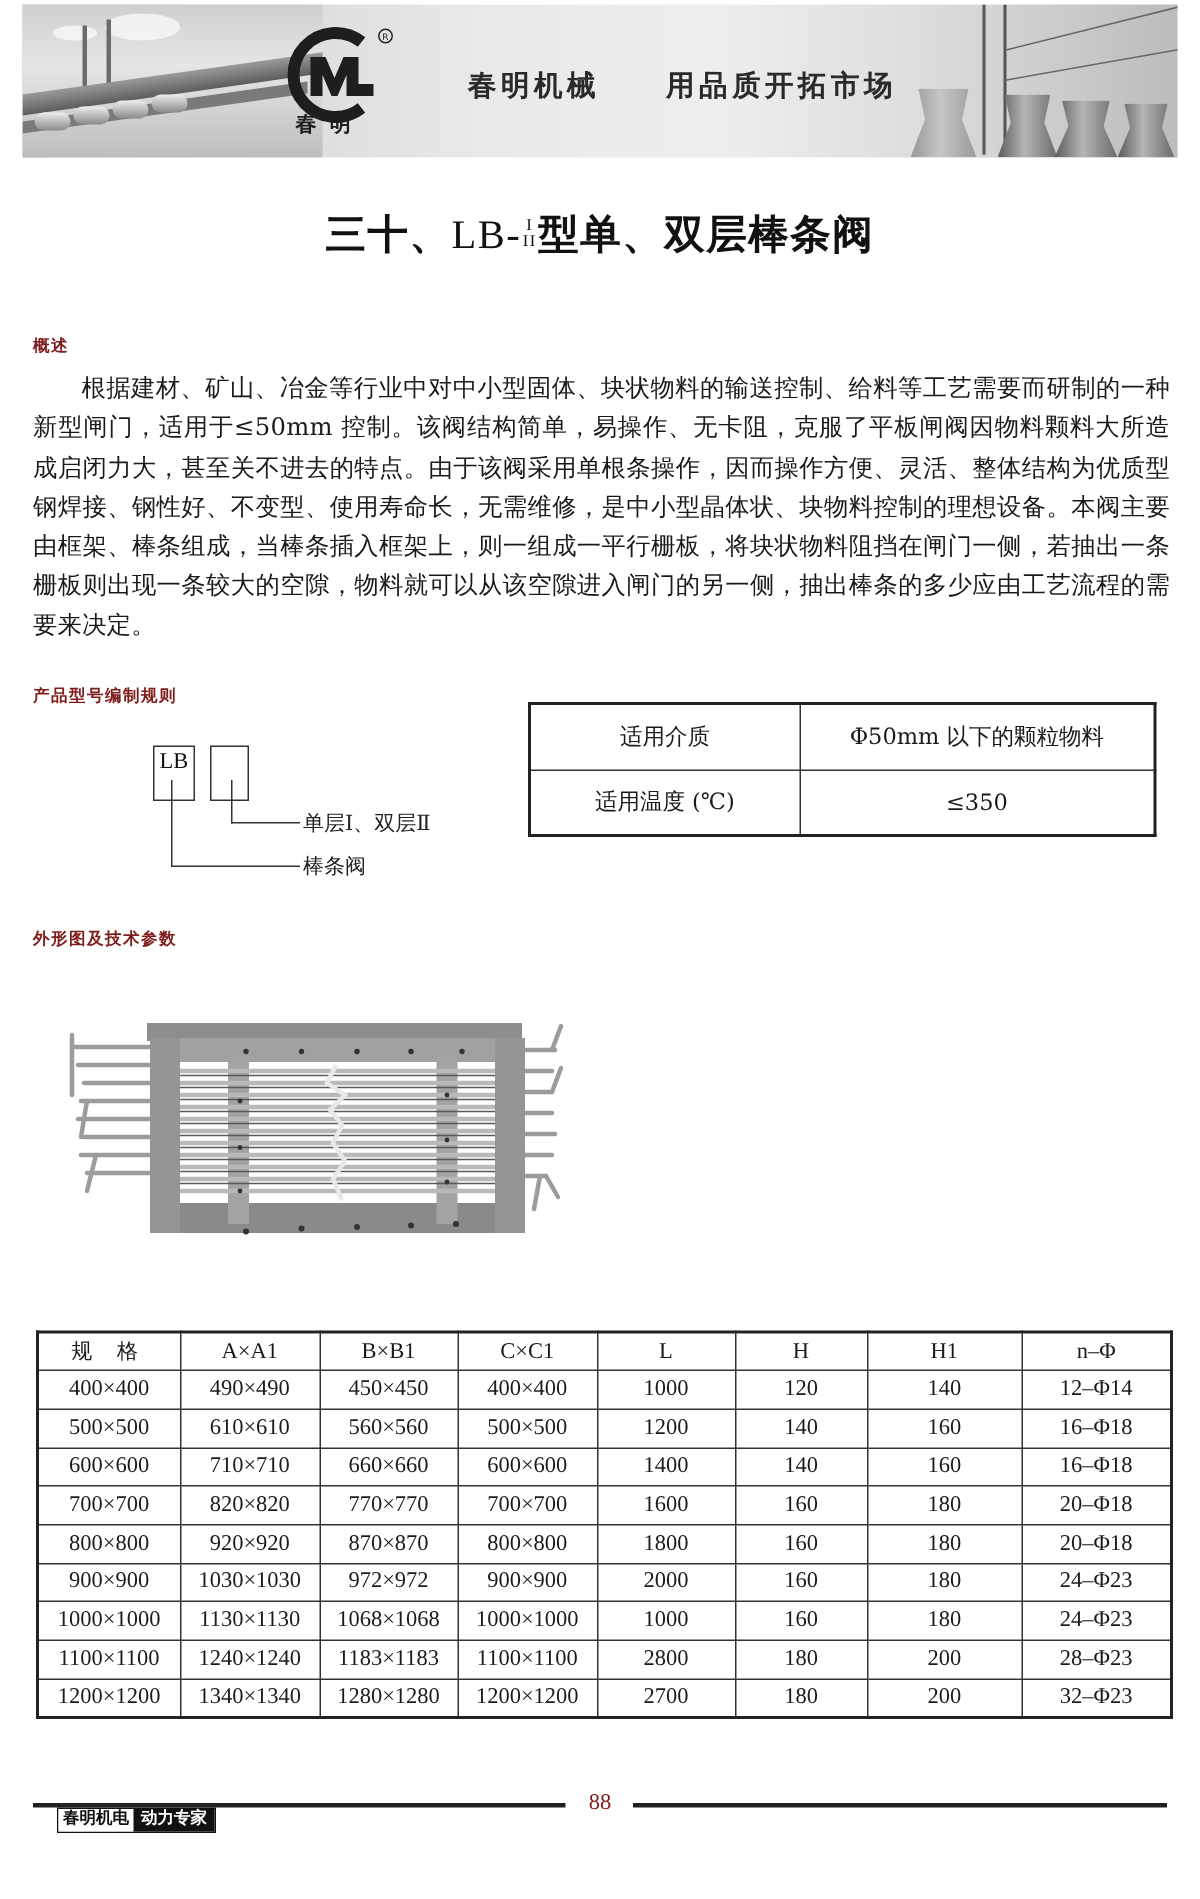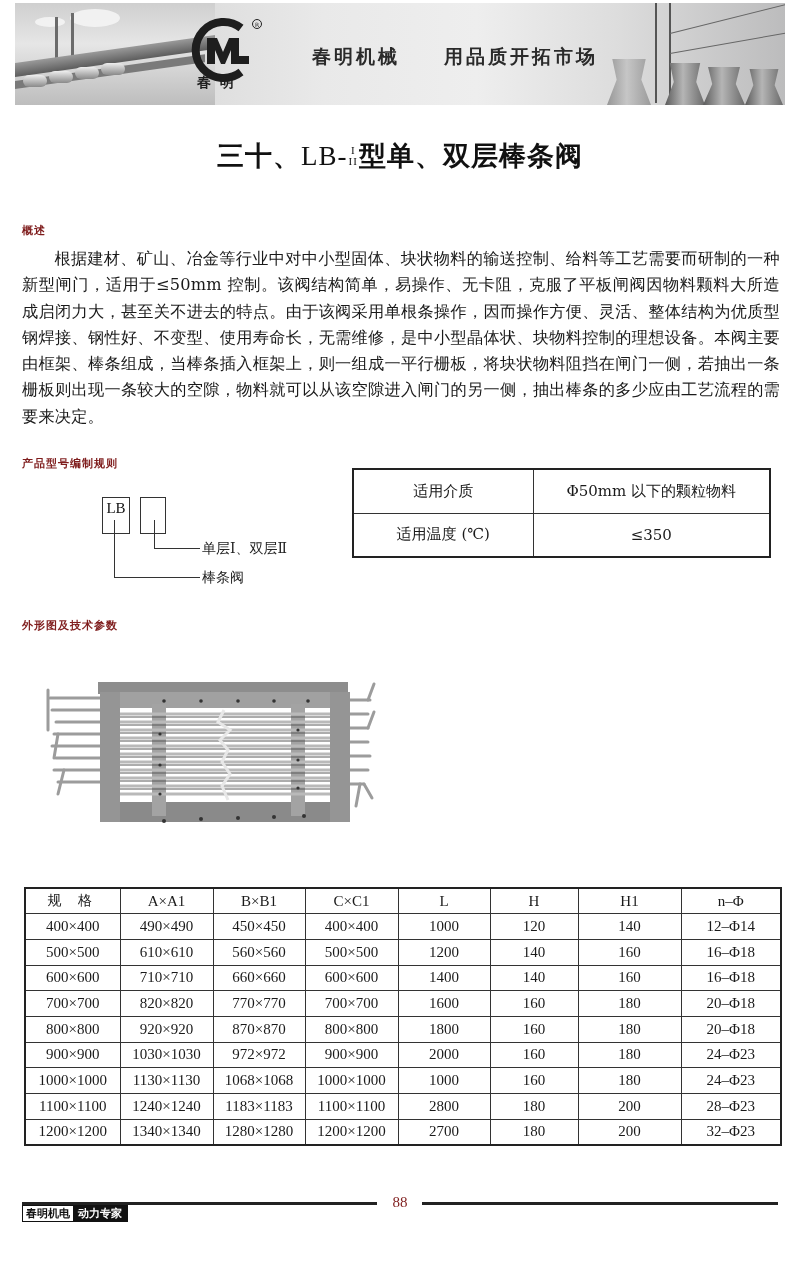--- a/index.html
+++ b/index.html
@@ -62,22 +62,22 @@
   
   .param-table { position: absolute; left: 24px; top: 887px; width: 756px; border-collapse: collapse; border: 2px solid #222;
     font-family: "Liberation Serif", serif; font-size: 15px; color: #1a1a1a; table-layout: fixed; }
   .param-table th, .param-table td { border: 1px solid #333; height: 25.7px; text-align: center; font-weight: normal; padding: 0; }
   .param-table th.cjk { font-family: "DejaVu Serif", serif; font-size: 14px; letter-spacing: 6px; margin-left: 36px; }
 
   
   .footer-rule { position: absolute; top: 1202px; height: 3px; background: #222; }
   .page-num { position: absolute; left: 383px; top: 1194px; width: 34px; text-align: center;
     font-family: "Liberation Serif", serif; font-size: 15px; color: #7f1d1d; }
-  .brand-tag { position: absolute; left: 22px; top: 1205px; height: 17px; display: flex; border: 1px solid #111;
-    font-family: Liberation Sans, sans-serif; font-weight: bold; font-size: 11px; line-height: 15px; }
+  .brand-tag { position: absolute; left: 38px; top: 1205px; height: 17px; display: flex; border: 1px solid #111;
+    font-family: Liberation Mono, monospace; font-weight: bold; font-size: 11px; line-height: 15px; }
   .brand-tag .a { background: #fff; color: #111; padding: 0 3px; }
   .brand-tag .b { background: #111; color: #fff; padding: 0 5px; }
 </style>
 </head>
 <body>
 
 <div class="banner">
   <div class="sky-left"></div>
   <div class="cloud" style="left:55px;top:6px;width:50px;height:18px;"></div>
   <div class="cloud" style="left:20px;top:14px;width:30px;height:10px;"></div>

